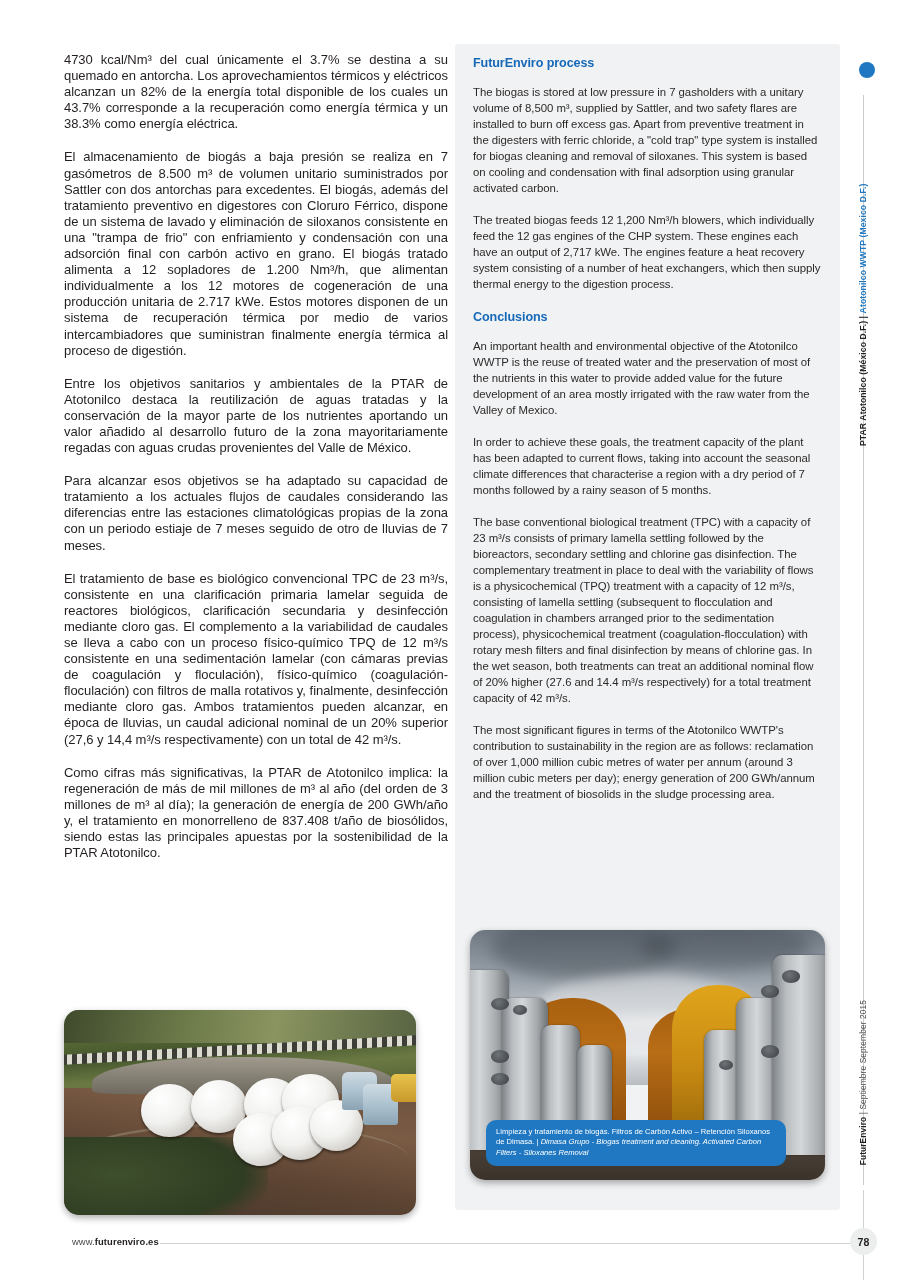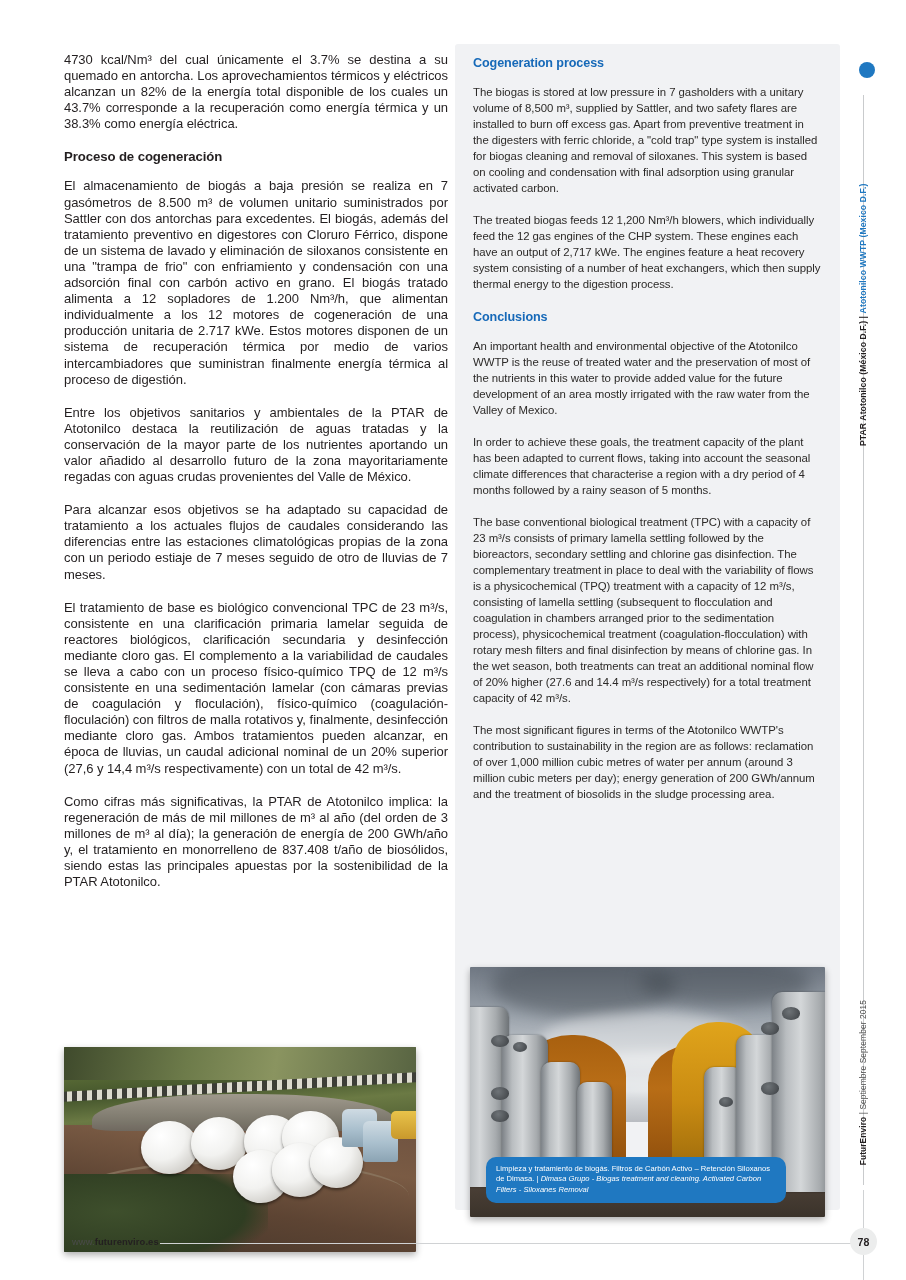--- a/index.html
+++ b/index.html
@@ -55,24 +55,23 @@
     font-size:12.6px;
     font-weight:bold;
     color:#1669b8;
     letter-spacing:-0.1px;
   }
   .col-right h2.second{margin-top:18px;}
 
   
   .photo{
     position:absolute;
-    border-radius:1px;
+    border-radius:15px;
     overflow:hidden;
     box-shadow:0 3px 7px rgba(0,0,0,0.32);
-    margin-top:37px;
   }
   .photo-aerial{left:64px;top:1010px;width:352px;height:205px;}
   .photo-tanks{left:470px;top:930px;width:355px;height:250px;}
 
   .ph-sky{position:absolute;left:0;top:0;width:100%;height:100%;}
 
   
   .aer-grass{position:absolute;left:0;top:0;width:100%;height:38%;
     background:linear-gradient(175deg,#4b5b33 0%,#5e7038 22%,#44552c 48%,#6b7a44 70%,#515f33 100%);}
   .aer-field{position:absolute;left:0;top:0;width:100%;height:16%;
@@ -174,37 +173,36 @@
     display:flex;align-items:center;justify-content:center;
   }
 </style>
 </head>
 <body>
 
 <div class="page">
 
   <div class="col-left">
     <p>4730 kcal/Nm³ del cual únicamente el 3.7% se destina a su quemado en antorcha. Los  aprovechamientos térmicos y eléctricos alcanzan un 82% de la energía total disponible de los cuales un 43.7% corresponde a la recuperación como energía térmica y un 38.3% como energía eléctrica.</p>
-    <h2>Proceso de cogeneración</h2>
     <p>El almacenamiento de biogás a baja presión se realiza en 7 gasómetros de 8.500 m³ de volumen unitario suministrados por Sattler con dos antorchas para excedentes. El biogás, además del tratamiento preventivo en digestores con Cloruro Férrico, dispone de un sistema de lavado y eliminación de siloxanos consistente en una "trampa de frio" con enfriamiento y condensación con una adsorción final con carbón activo en grano.  El biogás tratado alimenta a 12  sopladores de 1.200  Nm³/h, que alimentan individualmente a los 12 motores de cogeneración  de una producción unitaria de 2.717 kWe. Estos motores disponen de un sistema de recuperación térmica por medio de varios intercambiadores que suministran finalmente energía térmica al proceso de digestión.</p>
     <p>Entre los objetivos sanitarios y ambientales de la PTAR de Atotonilco destaca la reutilización de aguas tratadas y la conservación de la mayor parte de los nutrientes aportando un valor añadido al desarrollo futuro de la zona mayoritariamente regadas con aguas crudas provenientes del Valle de México.</p>
     <p>Para alcanzar esos objetivos se ha adaptado su capacidad de tratamiento a los actuales flujos de caudales considerando las diferencias entre las estaciones climatológicas propias de la zona con un periodo estiaje de 7 meses seguido de otro de lluvias de 7 meses.</p>
     <p>El tratamiento de base es biológico convencional TPC de 23 m³/s, consistente en una clarificación primaria lamelar seguida de reactores biológicos, clarificación secundaria y desinfección mediante cloro gas. El complemento a la variabilidad de caudales se lleva a cabo con un proceso físico-químico TPQ de 12 m³/s consistente en una sedimentación  lamelar (con cámaras previas de coagulación y floculación), físico-químico (coagulación-floculación) con  filtros de malla rotativos y, finalmente, desinfección mediante cloro gas. Ambos tratamientos pueden alcanzar, en época de lluvias, un caudal adicional  nominal de un 20% superior (27,6 y 14,4 m³/s respectivamente) con un total de 42 m³/s.</p>
     <p>Como cifras más significativas, la PTAR de Atotonilco implica: la regeneración de más de mil millones de m³ al  año (del orden de 3 millones de m³ al día);  la generación de energía de 200 GWh/año y, el tratamiento en monorrelleno de 837.408 t/año de biosólidos, siendo estas las principales apuestas por la sostenibilidad de la PTAR Atotonilco.</p>
   </div>
 
   <div class="panel"></div>
 
   <div class="col-right">
-    <h2>Cogeneration process</h2>
+    <h2>FuturEnviro process</h2>
     <p>The biogas is stored at low pressure in 7 gasholders with a unitary volume of 8,500 m³, supplied by Sattler, and two safety flares are installed to burn off excess gas. Apart from preventive treatment in the digesters with ferric chloride, a "cold trap" type system is installed for biogas cleaning and removal of siloxanes. This system is based on cooling and condensation with final adsorption using granular activated carbon.</p>
     <p>The treated biogas feeds 12 1,200 Nm³/h blowers, which individually feed the 12 gas engines of the CHP system. These engines each have an output of 2,717 kWe. The engines feature a heat recovery system consisting of a number of heat exchangers, which then supply thermal energy to the digestion process.</p>
     <h2 class="second">Conclusions</h2>
     <p>An important health and environmental objective of the Atotonilco WWTP is the reuse of treated water and the preservation of most of the nutrients in this water to provide added value for the future development of an area mostly irrigated with the raw water from the Valley of Mexico.</p>
-    <p>In order to achieve these goals, the treatment capacity of the plant has been adapted to current flows, taking into account the seasonal climate differences that characterise a region with a dry period of 4 months followed by a rainy season of 5 months.</p>
+    <p>In order to achieve these goals, the treatment capacity of the plant has been adapted to current flows, taking into account the seasonal climate differences that characterise a region with a dry period of 7 months followed by a rainy season of 5 months.</p>
     <p>The base conventional biological treatment (TPC) with a capacity of 23 m³/s consists of primary lamella settling followed by the bioreactors, secondary settling and chlorine gas disinfection. The complementary treatment in place to deal with the variability of flows is a physicochemical (TPQ) treatment with a capacity of 12 m³/s, consisting of lamella settling (subsequent to flocculation and coagulation in chambers arranged prior to the sedimentation process), physicochemical treatment (coagulation-flocculation) with rotary mesh filters and final disinfection by means of chlorine gas. In the wet season, both treatments can treat an additional nominal flow of 20% higher (27.6 and 14.4 m³/s respectively) for a total treatment capacity of 42 m³/s.</p>
     <p>The most significant figures in terms of the Atotonilco WWTP's contribution to sustainability in the region are as follows: reclamation of over 1,000 million cubic
 metres of water per annum (around 3 million cubic meters per day); energy generation of 200 GWh/annum and the treatment of biosolids in the sludge processing area.</p>
   </div>
 
   <div class="photo photo-aerial">
     <div class="ph-sky">
       <div class="aer-dirt"></div>
       <div class="aer-grass"></div>
       <div class="aer-field"></div>

